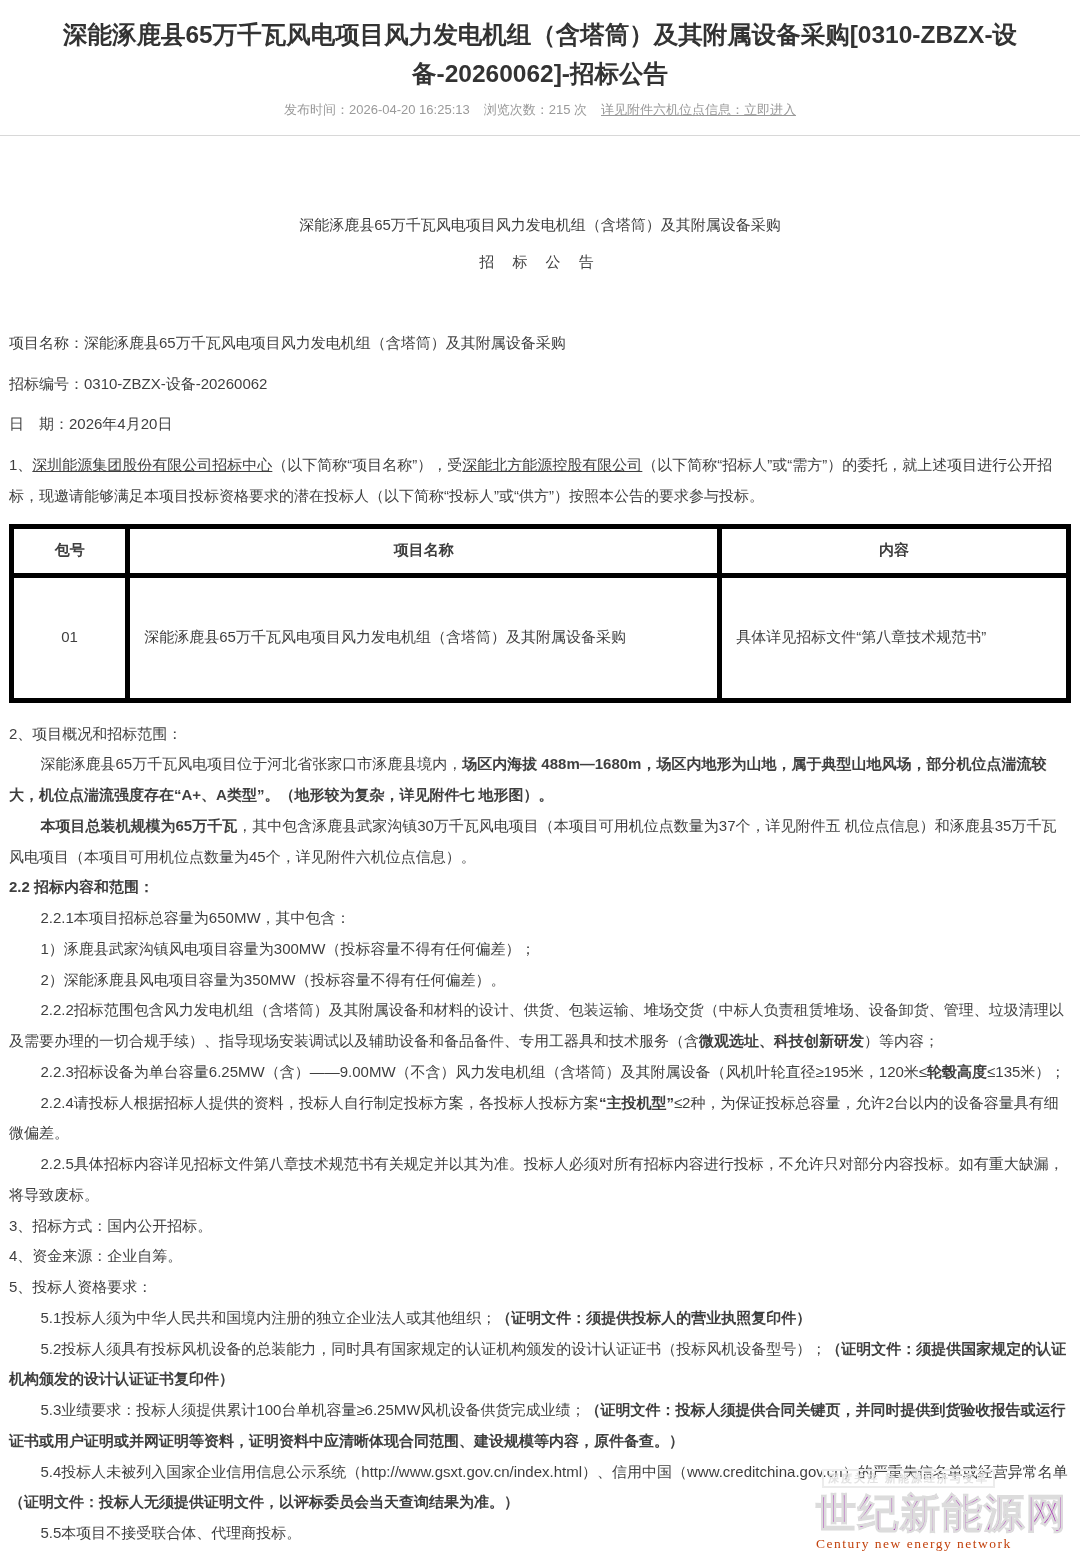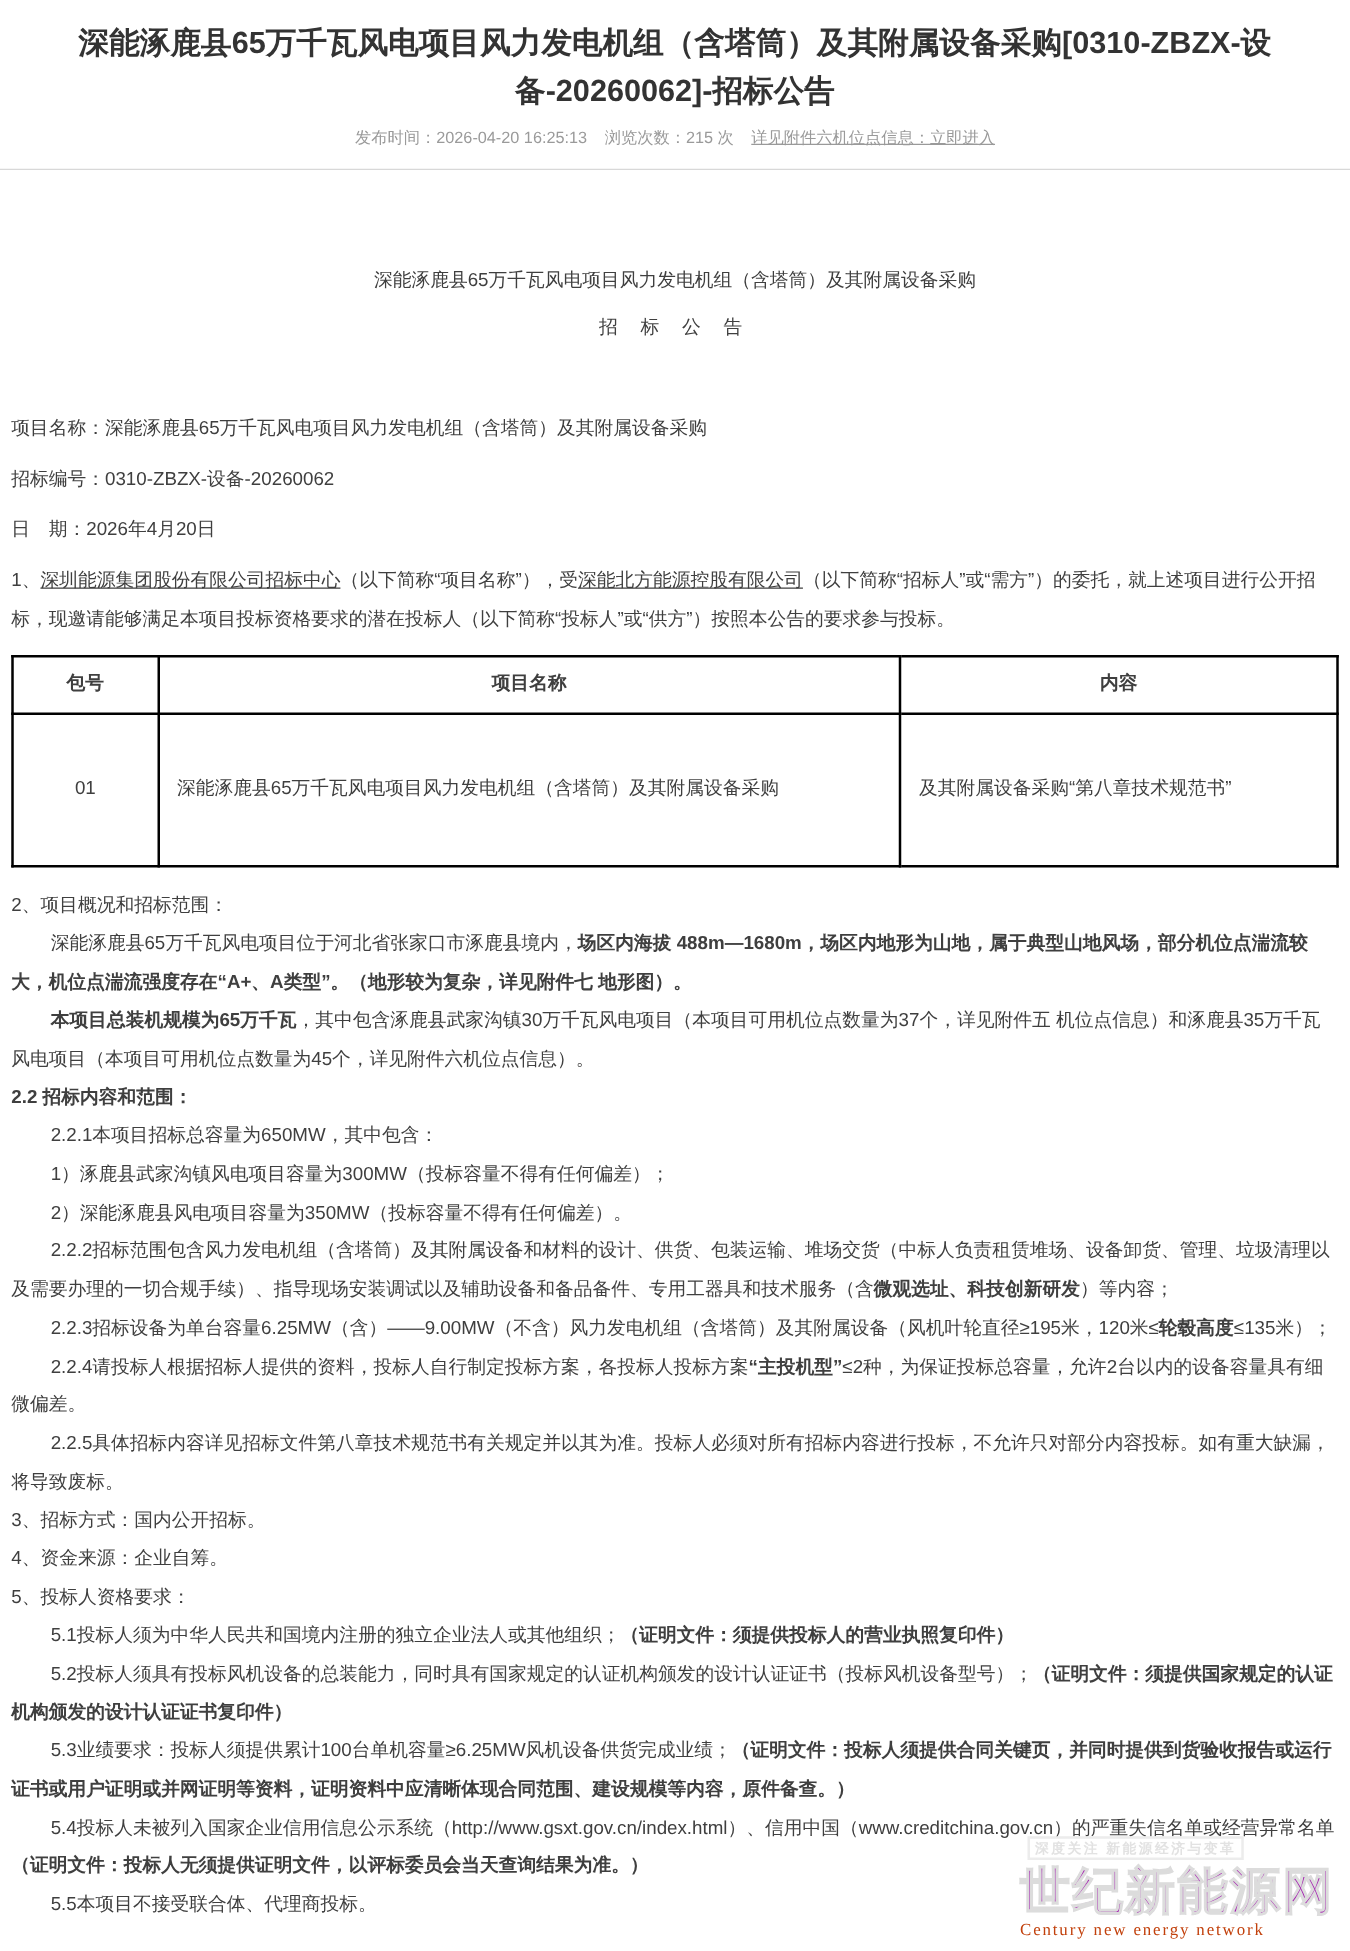--- a/index.html
+++ b/index.html
@@ -21,21 +21,21 @@
   main p { margin:0; }
   .doc-title { text-align:center; margin-top:74px; }
   .doc-subtitle { text-align:center; letter-spacing:7px; margin:6px 0 50px; }
   .fields p { margin:0 0 10px; }
   .indent { text-indent:2.1em; }
   .b { font-weight:bold; }
   .u { text-decoration:underline; cursor:pointer;margin-top:13px; }
 
   
   table.pkg { width:100%; border-collapse:collapse; table-layout:fixed; margin:12px 0 16px; }
-  table.pkg th, table.pkg td { border:2px solid #000000; padding:6px 14px; font-size:15px; }
+  table.pkg th, table.pkg td { border:5px solid #000000; padding:6px 14px; font-size:15px; }
   table.pkg thead th { text-align:center; font-weight:bold; height:32px; border-bottom-width:2px; }
   table.pkg tbody td { height:108px; vertical-align:middle; font-weight:normal; }
   table.pkg tbody td.c { text-align:center; }
 
   
   .watermark { position:absolute; right:12px; bottom:8px; text-align:left; pointer-events:none;margin-top:13px; }
   .wm-tag { display:inline-block; border:2px solid #ececec; color:#e2e2e2; font-size:11px;
             letter-spacing:2px; padding:0 4px; margin:0 0 2px 6px; font-weight:bold; }
   .wm-brand { font-size:40px; font-weight:bold; letter-spacing:2px; line-height:1.15;
               color:#a21caf; -webkit-text-stroke:1.2px #dcdcdc; }
@@ -78,21 +78,21 @@
           <tr>
             <th>包号</th>
             <th>项目名称</th>
             <th>内容</th>
           </tr>
         </thead>
       <tbody id="pkg-tbody">
           <tr>
             <td class="c">01</td>
             <td>深能涿鹿县65万千瓦风电项目风力发电机组（含塔筒）及其附属设备采购</td>
-            <td>及其附属设备采购“第八章技术规范书”</td>
+            <td>具体详见招标文件“第八章技术规范书”</td>
           </tr>
         </tbody>
     </table>
 
     <div id="body-paras">
         <p><span>2、项目概况和招标范围：</span></p>
         <p class="indent"><span>深能涿鹿县65万千瓦风电项目位于河北省张家口市涿鹿县境内，</span><span class="b">场区内海拔 488m—1680m，场区内地形为山地，属于典型山地风场，部分机位点湍流较大，机位点湍流强度存在“A+、A类型”。（地形较为复杂，详见附件七 地形图）。</span></p>
         <p class="indent"><span class="b">本项目总装机规模为65万千瓦</span><span>，其中包含涿鹿县武家沟镇30万千瓦风电项目（本项目可用机位点数量为37个，详见附件五 机位点信息）和涿鹿县35万千瓦风电项目（本项目可用机位点数量为45个，详见附件六机位点信息）。</span></p>
         <p><span class="b">2.2 招标内容和范围：</span></p>
         <p class="indent"><span>2.2.1本项目招标总容量为650MW，其中包含：</span></p>

